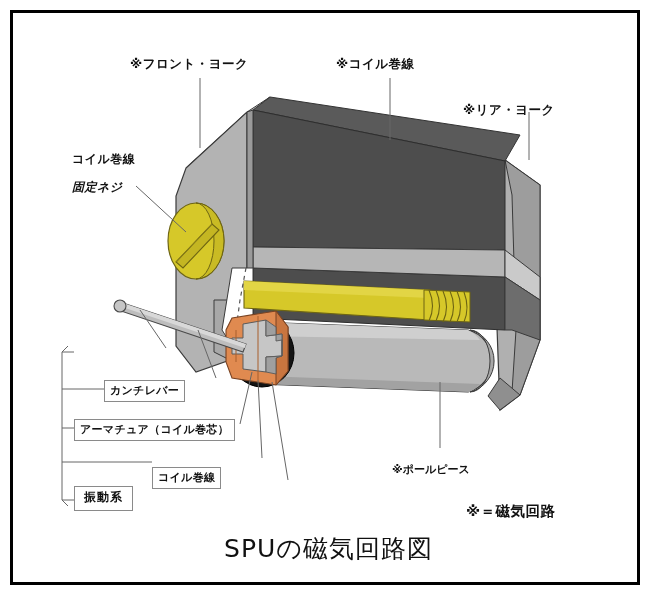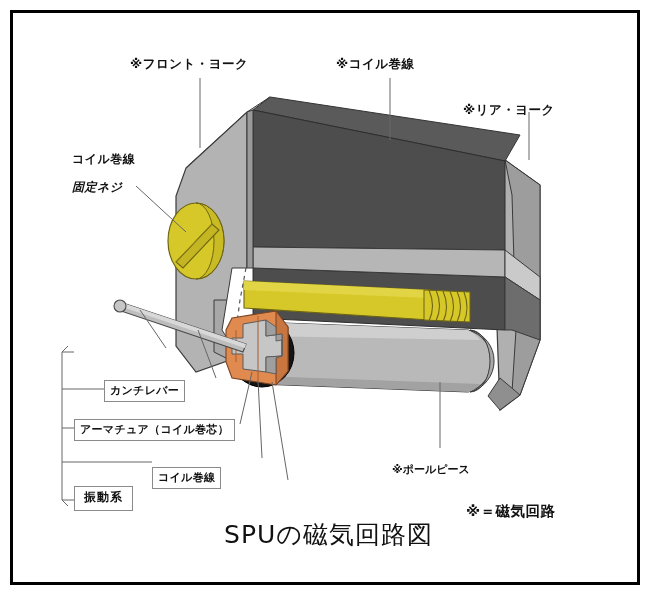--- a/index.html
+++ b/index.html
@@ -172,15 +172,15 @@
 
 <div class="boxlbl" style="left:104px;top:380px;">カンチレバー</div>
 
 <div class="boxlbl" style="left:74px;top:419px;">アーマチュア（コイル巻芯）</div>
 
 <div class="boxlbl" style="left:152px;top:467px;">コイル巻線</div>
 
 
 <div class="boxlbl big" style="left:74px;top:486px;">振動系</div>
 
-<div id="title" style="top:518px;">SPUの磁気回路図</div>
+<div id="title" style="top:532px;">SPUの磁気回路図</div>
 
 </div>
 
 </body></html>

